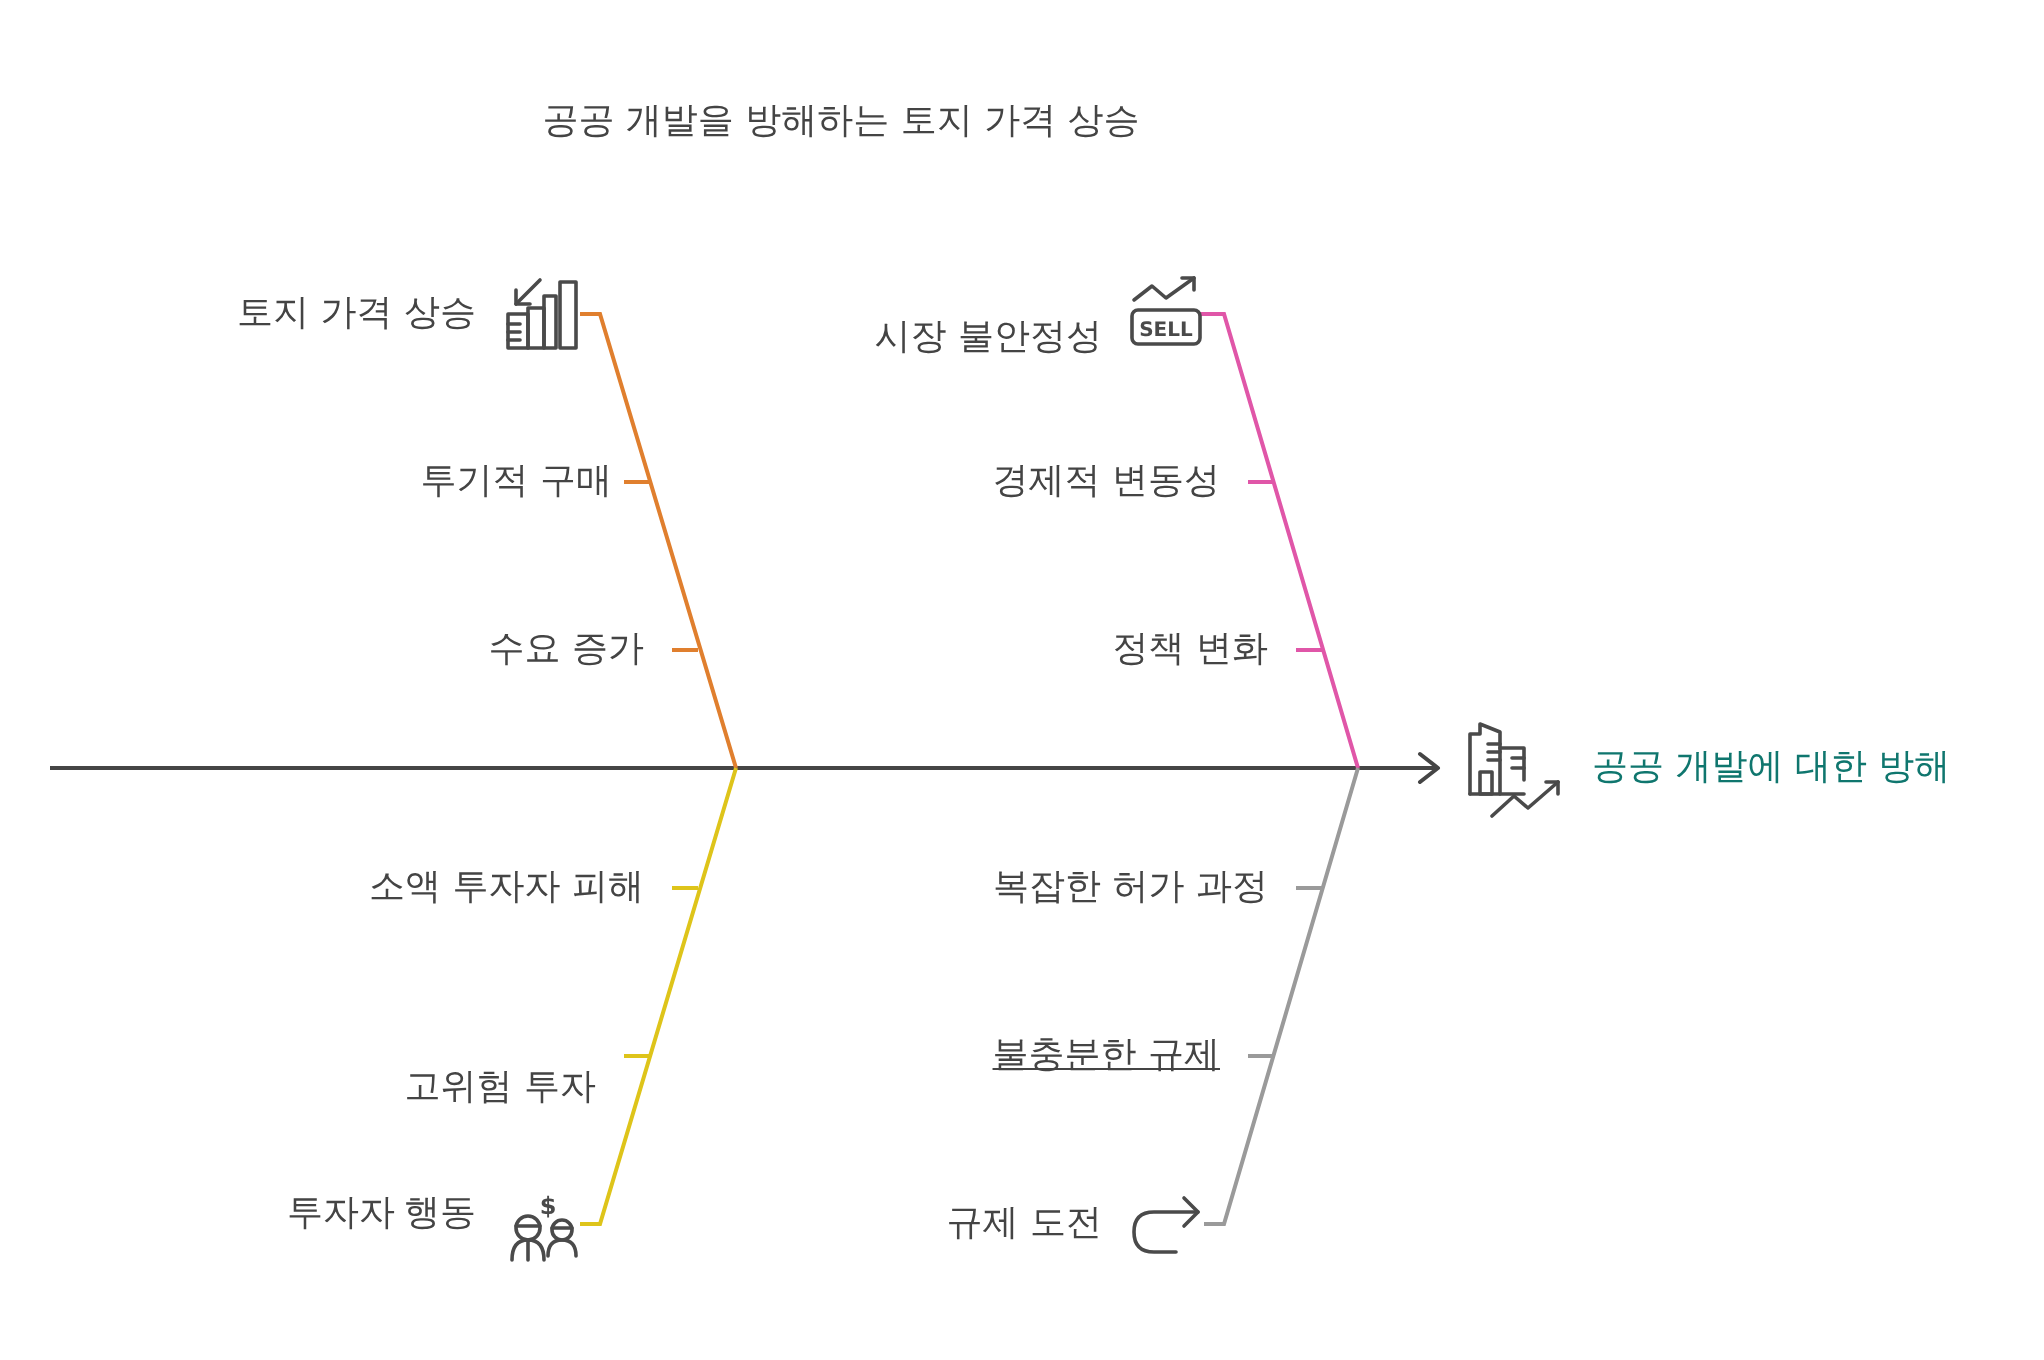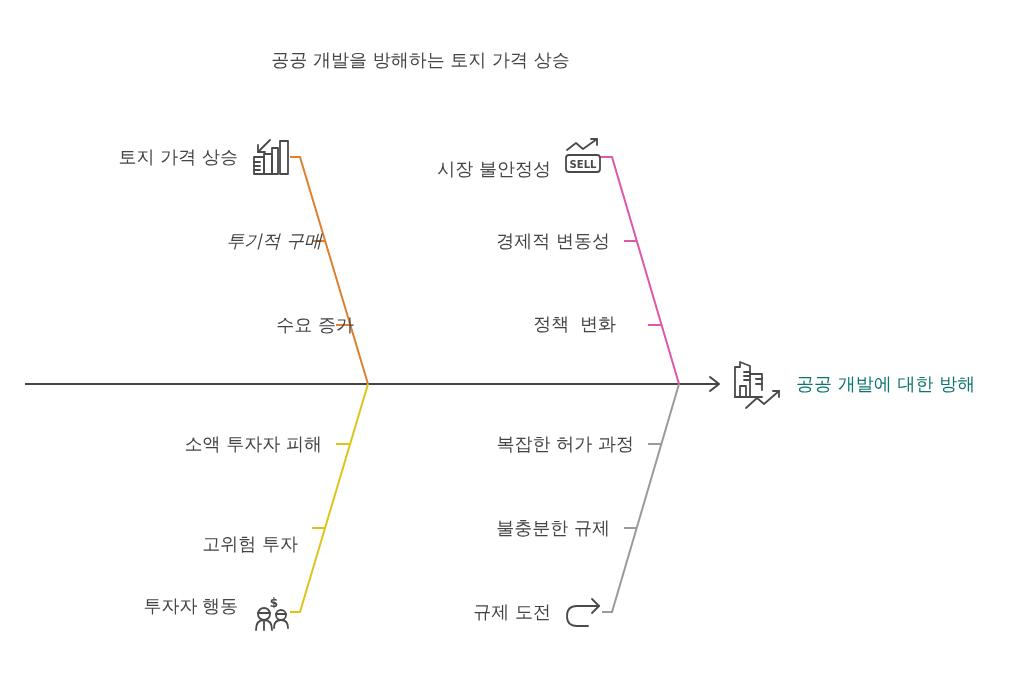--- a/index.html
+++ b/index.html
@@ -94,25 +94,25 @@
   </g>
 </svg>
 
 <div class="title">공공 개발을 방해하는 토지 가격 상승</div>
 
 <div class="label right-align" style="right:784px; top:146px;">토지 가격 상승</div>
 <div class="label right-align" style="right:471px; top:146px;margin-top:12px;">시장 불안정성</div>
 <div class="label right-align" style="right:784px; top:595px;font-family:Liberation Serif, serif;">투자자 행동</div>
 <div class="label right-align" style="right:471px; top:601px;">규제 도전</div>
 
-<div class="label right-align" style="right:700px; top:230px;font-style:italic;">투기적 구매</div>
-<div class="label right-align" style="right:668px; top:314px;">수요 증가</div>
+<div class="label right-align" style="right:716px; top:230px;">투기적 구매</div>
+<div class="label right-align" style="right:700px; top:314px;">수요 증가</div>
 
 <div class="label right-align" style="right:412px; top:230px;">경제적 변동성</div>
-<div class="label right-align" style="right:406px; top:314px;font-family:Liberation Mono, monospace;">정책 변화</div>
+<div class="label right-align" style="right:388px; top:314px;">정책 변화</div>
 
 <div class="label right-align" style="right:700px; top:433px;">소액 투자자 피해</div>
 <div class="label right-align" style="right:724px; top:517px;margin-top:16px;">고위험 투자</div>
 
 <div class="label right-align" style="right:388px; top:433px;">복잡한 허가 과정</div>
-<div class="label right-align" style="right:412px; top:517px;">불충분한 규제</div>
+<div class="label right-align" style="right:412px; top:517px;text-decoration:underline;">불충분한 규제</div>
 
 <div class="effect-label">공공 개발에 대한 방해</div>
 
 </body></html>

